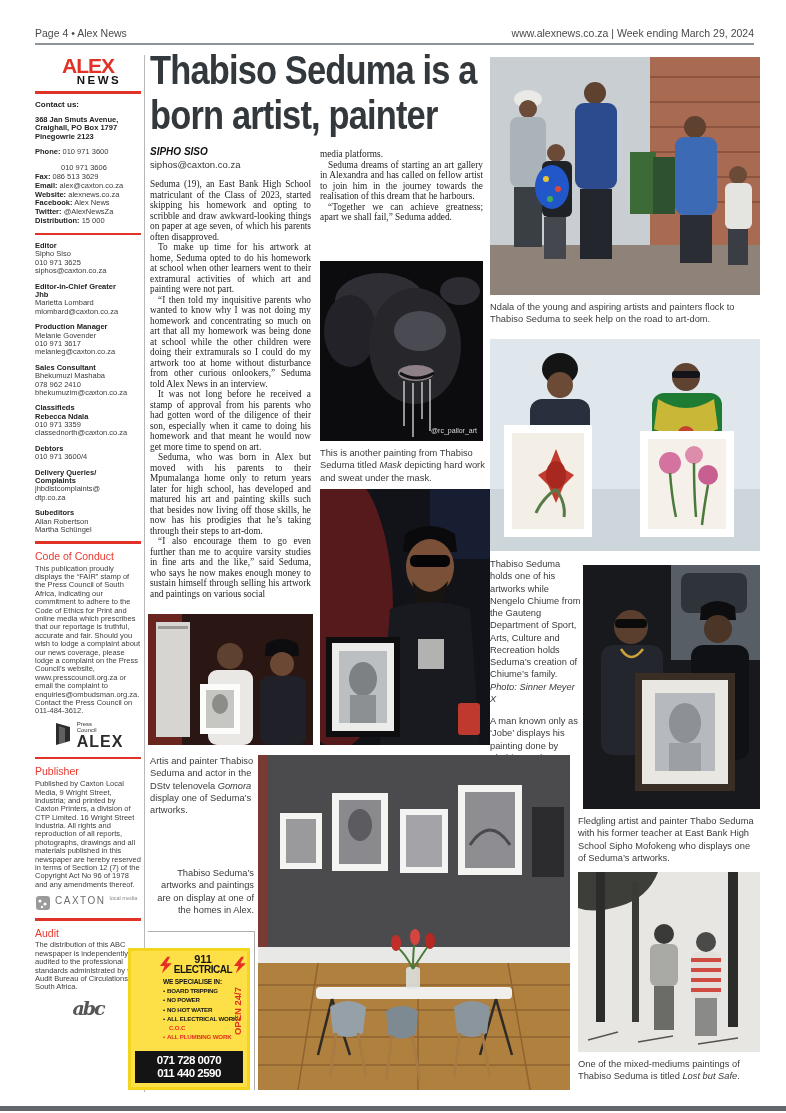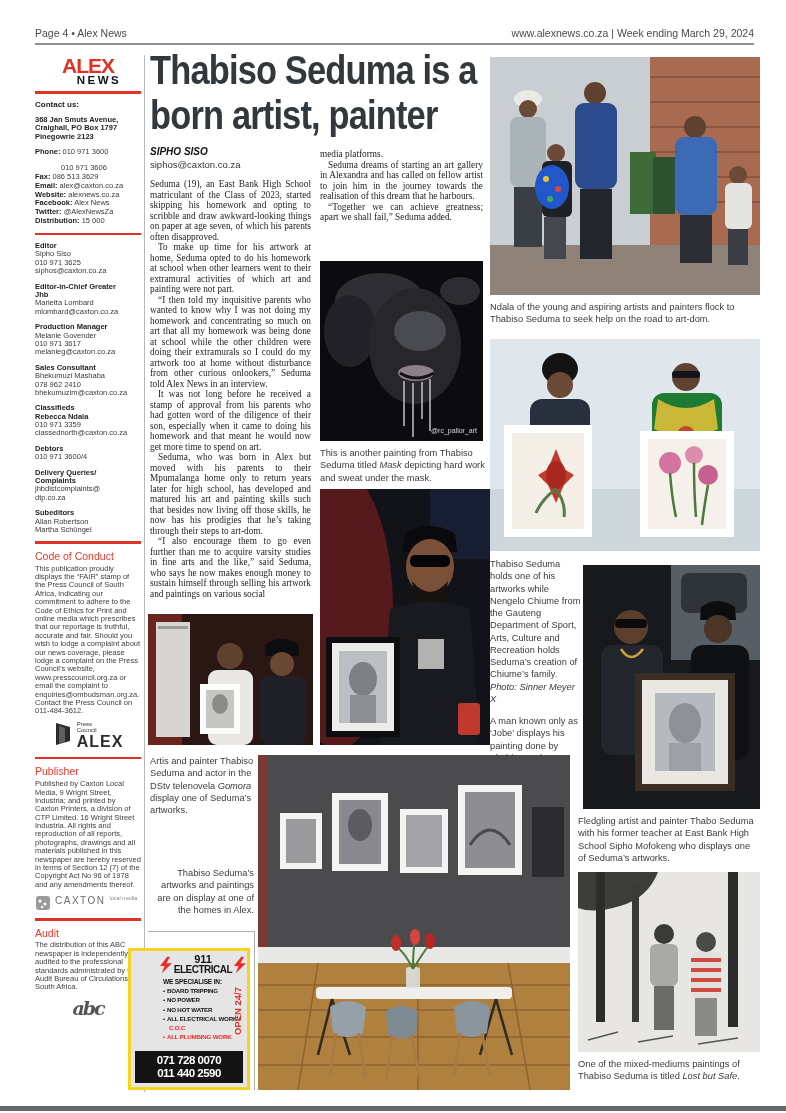--- a/index.html
+++ b/index.html
@@ -68,21 +68,21 @@
   .ph-group{left:490px;top:57px;width:270px;height:238px;}
   .ph-flowers{left:490px;top:339px;width:270px;height:212px;}
   .ph-jobe{left:583px;top:565px;width:177px;height:244px;}
   .ph-lost{left:578px;top:872px;width:182px;height:180px;}
   .ph-mask{left:320px;top:261px;width:163px;height:180px;}
   .ph-main{left:320px;top:489px;width:170px;height:256px;}
   .ph-left{left:148px;top:614px;width:165px;height:131px;}
   .ph-dining{left:258px;top:755px;width:312px;height:335px;}
 
   
-  .ad{position:absolute;left:128px;top:948px;width:122px;height:142px;border:3px solid #f2d51c;background:#e5e5e5;box-sizing:border-box;padding-left:28px;}
+  .ad{position:absolute;left:128px;top:948px;width:122px;height:142px;border:3px solid #f2d51c;background:#fde047;box-sizing:border-box;padding-left:28px;}
   .ad-head{display:flex;align-items:center;justify-content:center;gap:1px;padding-top:3px;}
   .ad-title{text-align:center;font-weight:bold;color:#141414;line-height:1;}
   .ad-911{font-size:11px;}
   .ad-elec{font-size:10px;letter-spacing:-.5px;}
   .ad-spec{font-size:6.6px;font-weight:bold;color:#141414;padding:3px 0 1px 4px;letter-spacing:-.2px;}
   .ad-items{padding-left:4px;width:86px;}
   .ad-item{font-size:6.2px;font-weight:bold;color:#141414;line-height:1.5;letter-spacing:-.2px;}
   .ad-item .blt{margin-right:2px;}
   .ad-item.red{color:#e62e24;}
   .ad-item.noblt{padding-left:6px;}

